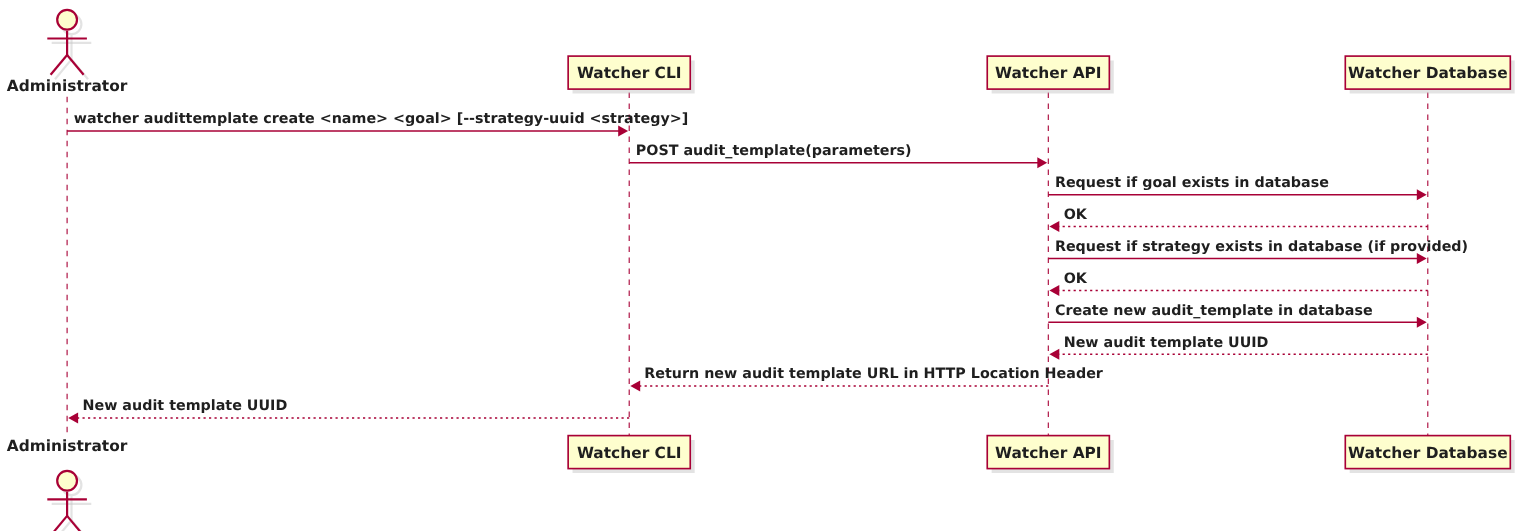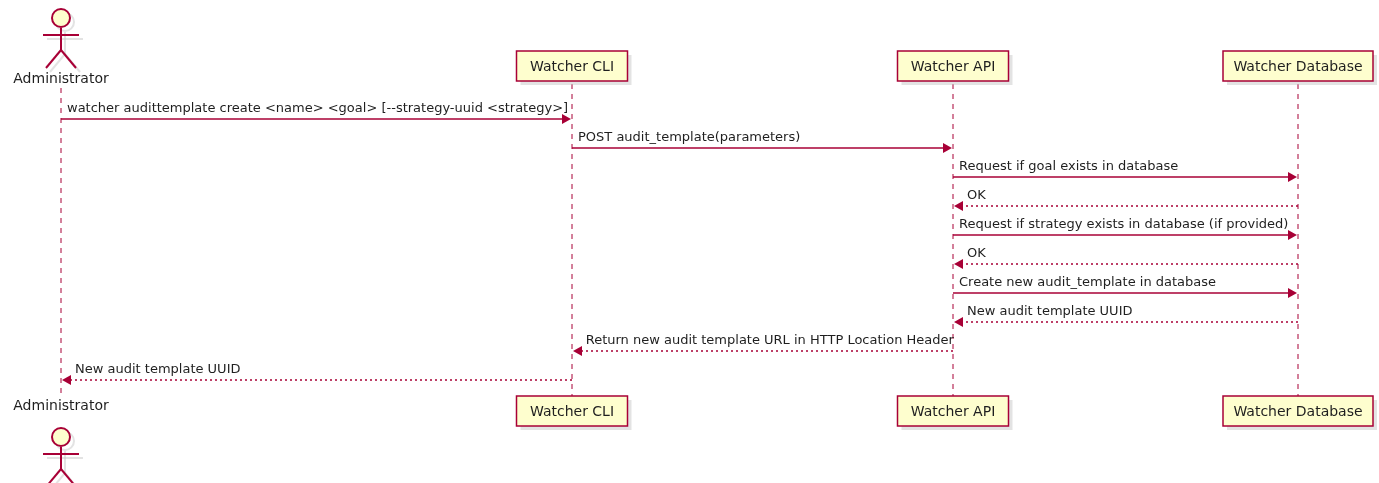--- a/index.html
+++ b/index.html
@@ -8,20 +8,21 @@
     padding: 0;
     background: #FFFFFF;
     font-family: "DejaVu Sans", "Liberation Sans", sans-serif;
   }
   #diagram-root {
     position: relative;
     width: 1379px;
     height: 483px;
     background: #FFFFFF;
     overflow: hidden;
+    font-weight: bold;
   }
   svg#seq-canvas {
     position: absolute;
     left: 0;
     top: 0;
     width: 1379px;
     height: 483px;
   }
   .lifeline {
     stroke: #A80036;

